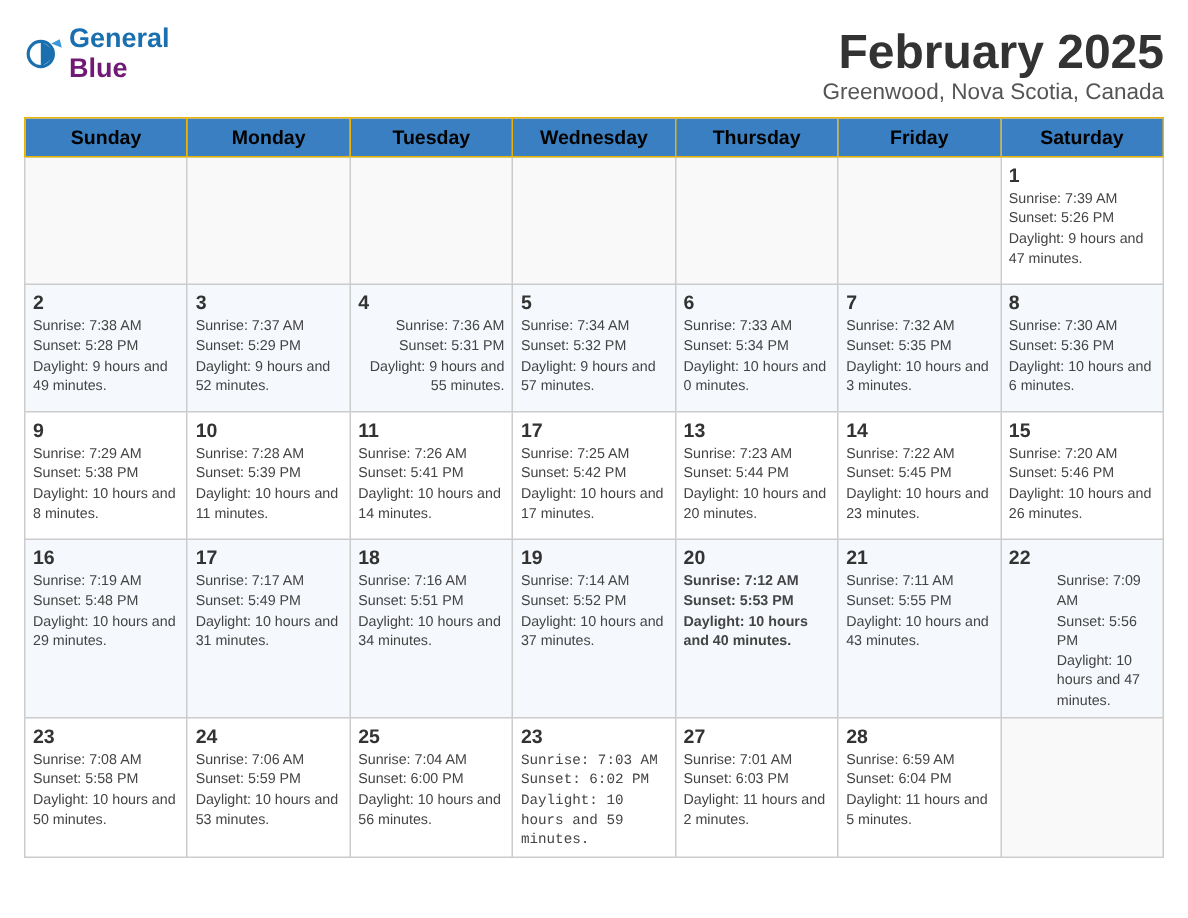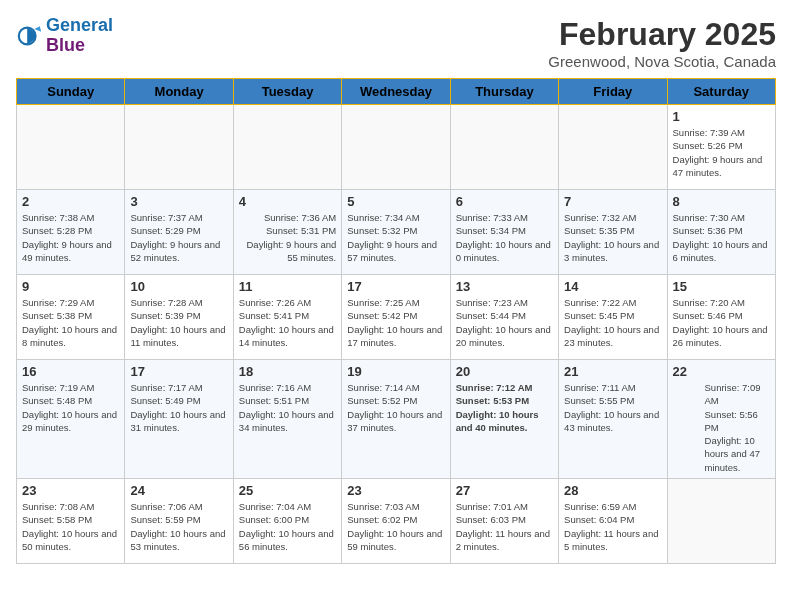--- a/index.html
+++ b/index.html
@@ -285,21 +285,21 @@
 Daylight: 10 hours and 53 minutes.</div>
         </td>
         <td>
           <span class="day-number">25</span>
           <div class="day-info" style="white-space: pre-line;">Sunrise: 7:04 AM
 Sunset: 6:00 PM
 Daylight: 10 hours and 56 minutes.</div>
         </td>
         <td>
           <span class="day-number">23</span>
-          <div class="day-info" style="white-space: pre-line;">Sunrise: 7:03 AM
+          <div class="day-info" style="white-space: pre-line; font-family: Liberation Mono, monospace;">Sunrise: 7:03 AM
 Sunset: 6:02 PM
 Daylight: 10 hours and 59 minutes.</div>
         </td>
         <td>
           <span class="day-number">27</span>
           <div class="day-info" style="white-space: pre-line;">Sunrise: 7:01 AM
 Sunset: 6:03 PM
 Daylight: 11 hours and 2 minutes.</div>
         </td>
         <td>

